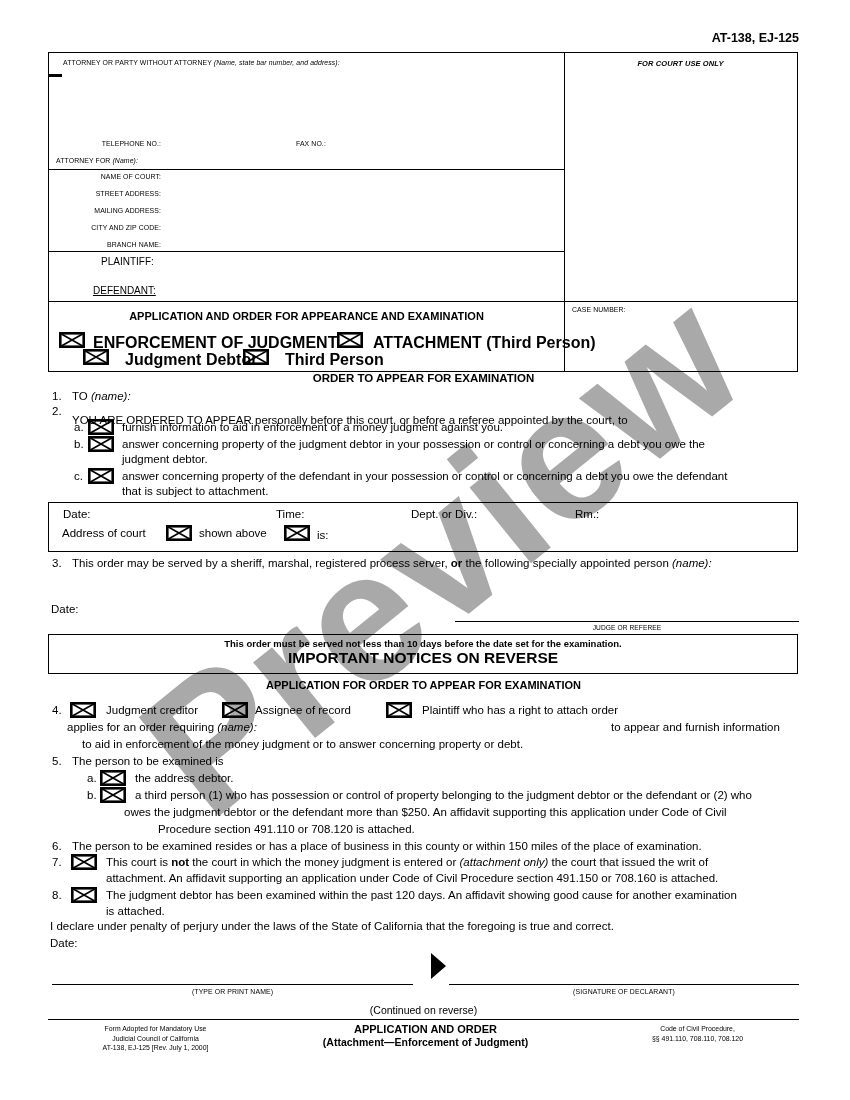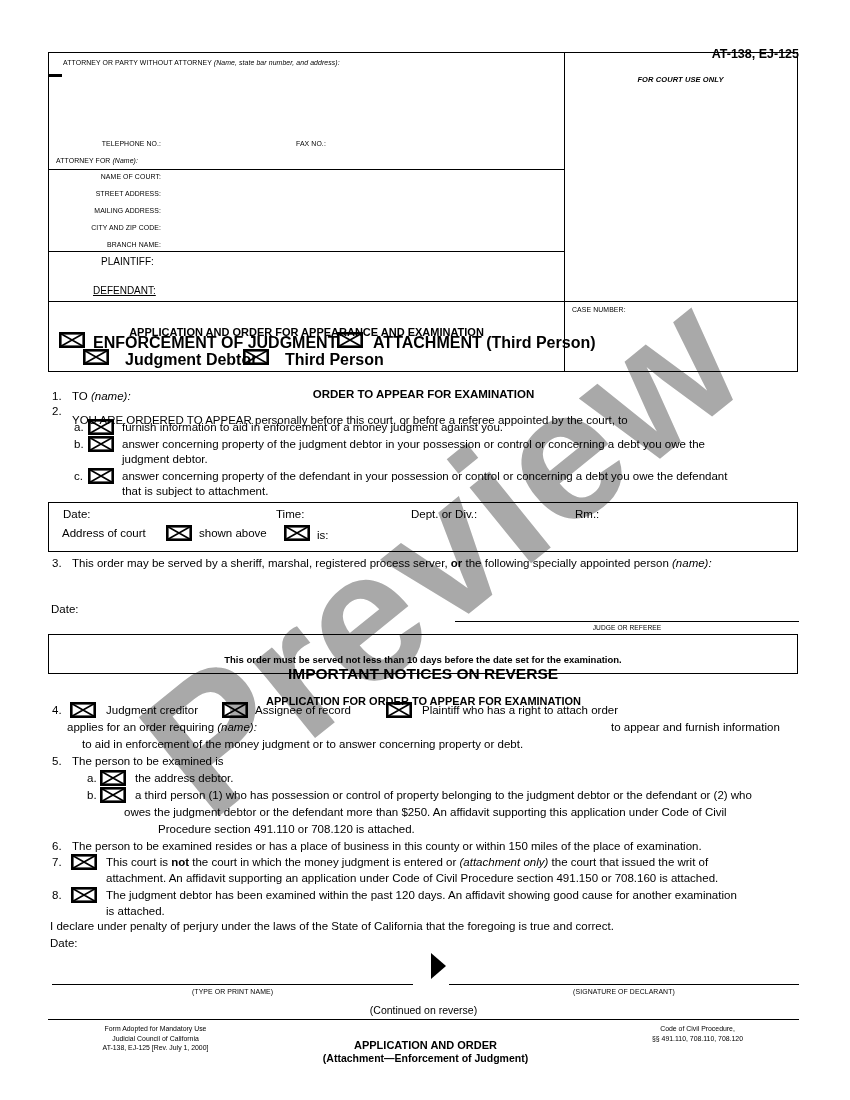--- a/index.html
+++ b/index.html
@@ -1,19 +1,19 @@
 <!DOCTYPE html>
 <html><head>
 <meta charset="utf-8">
 <style>
   html,body{margin:0;padding:0;background:#fff;}
   body{width:850px;height:1100px;overflow:hidden;position:relative;
        font-family:"Liberation Sans", sans-serif;color:#000;}
   .abs{position:absolute;}
-  .b{font-weight:700;margin-top:16px;}
+  .b{font-weight:700;}
   .i{font-style:italic;}
   .lbl{font-size:6.9px;letter-spacing:.1px;white-space:nowrap;}
   .body{font-size:11.5px;white-space:nowrap;}
   .opt{font-size:16px;font-weight:700;white-space:nowrap;}
   .line{border-top:1.2px solid #000;height:0;}
   .thick{border-top:1.6px solid #000;}
   .box{border:1.6px solid #000;background:transparent;}
   .center{text-align:center;}
   .right{text-align:right;}
   .cb{width:26px;height:16px;display:block;}

